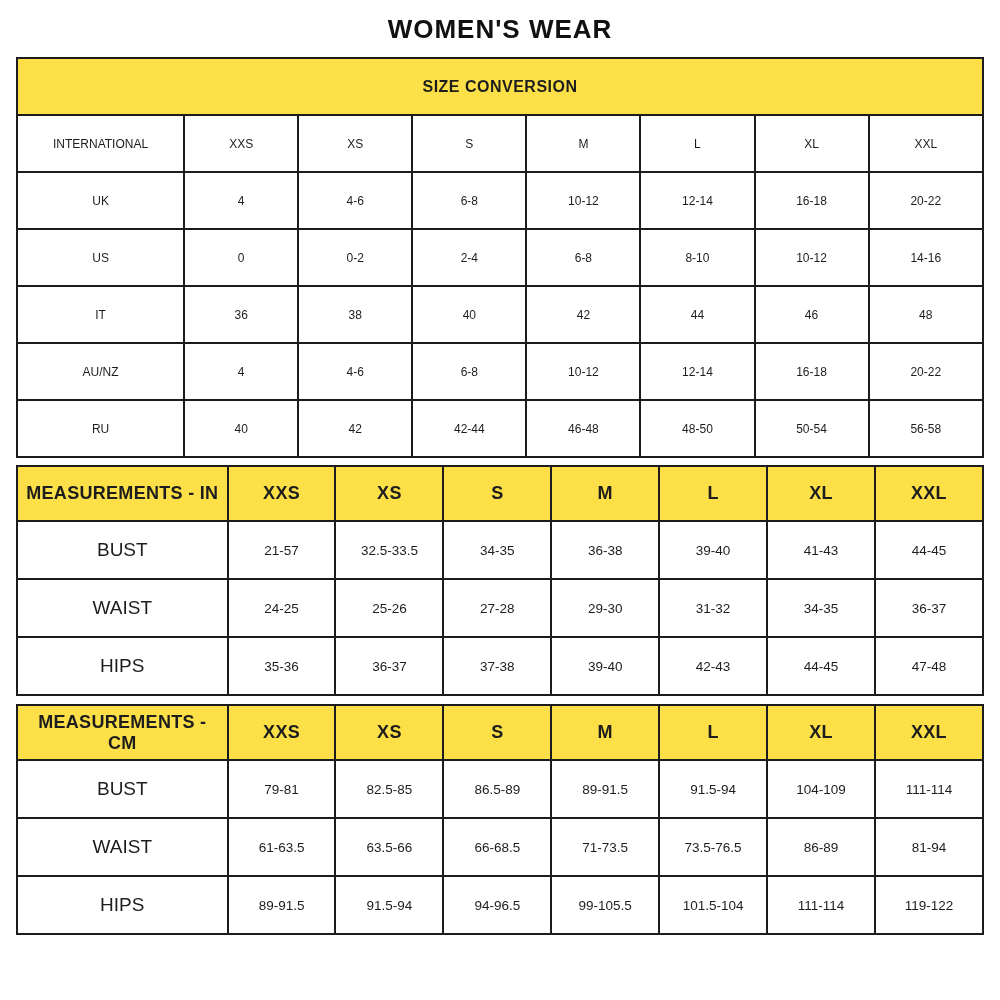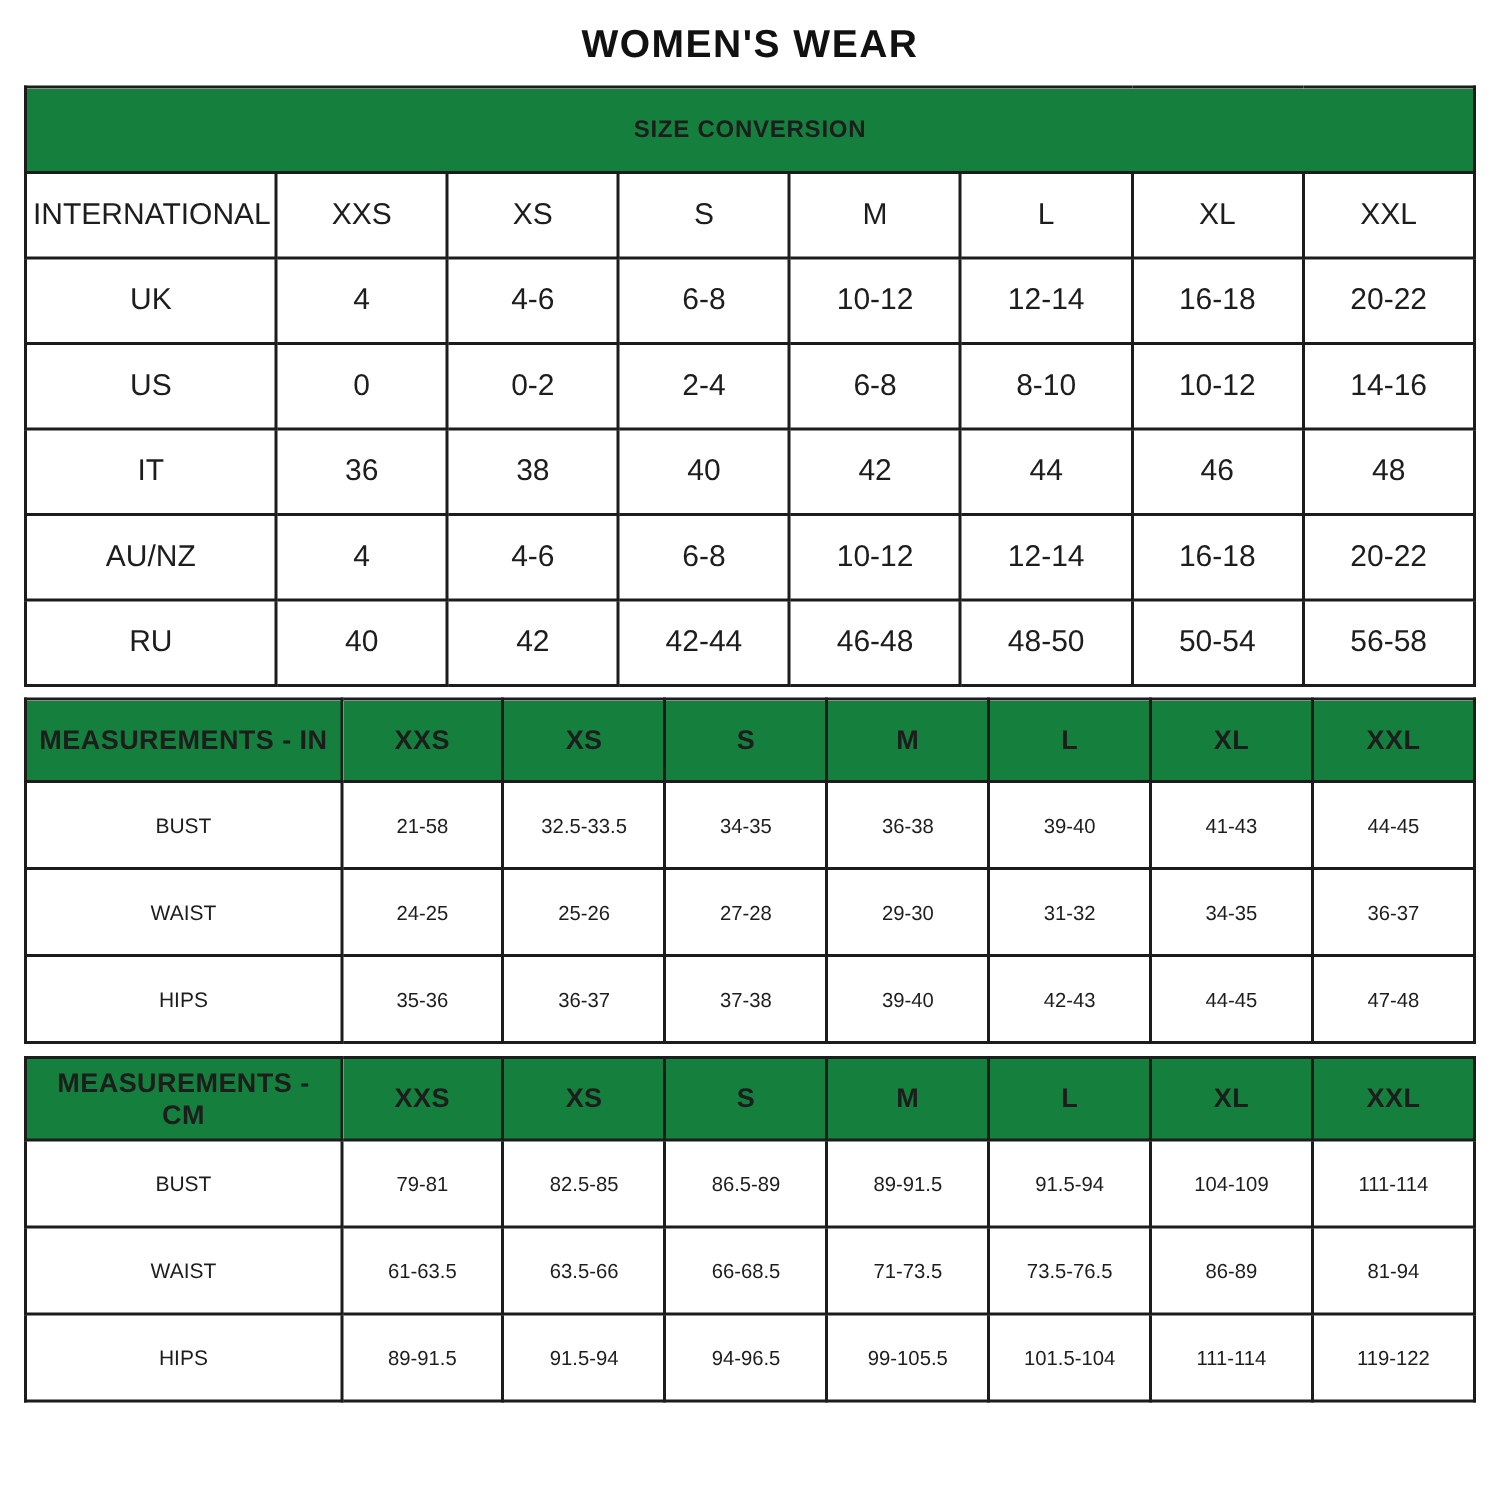--- a/index.html
+++ b/index.html
@@ -33,42 +33,42 @@
     border: 2px solid #1c1c1c;
   }
   th, td {
     text-align: center;
     vertical-align: middle;
     background: #ffffff;
     font-weight: 500;
     padding: 0 4px;
     overflow: hidden;
   }
-  .gray { background: #15803d; }
+  .gray { background: #fde047; }
 
   
   .t-conv .caption-row th {
     height: 54px;
     font-size: 16px;
     font-weight: 700;
     letter-spacing: 0.5px;
   }
   .t-conv tr { height: 57px; }
-  .t-conv th, .t-conv td { font-size: 20px; }
+  .t-conv th, .t-conv td { font-size: 12px; }
   .t-conv .cols th { font-weight: 500; }
 
   
   .t-meas thead tr { height: 55px; }
   .t-meas thead th {
     font-size: 18px;
     font-weight: 700;
     letter-spacing: 0.3px;
   }
   .t-meas tbody tr { height: 58px; }
-  .t-meas td.row-label { font-size: 14px; border-radius: 12px; }
+  .t-meas td.row-label { font-size: 19px; border-radius: 12px; }
   .t-meas td.val { font-size: 13.5px; }
 
   .gap7 { height: 7px; }
   .gap8 { height: 8px; }
 </style>
 </head>
 <body>
 
 <div class="page">
   <h1 class="page-title">WOMEN'S WEAR</h1>
@@ -174,21 +174,21 @@
           <th class="gray">S</th>
           <th class="gray">M</th>
           <th class="gray">L</th>
           <th class="gray">XL</th>
           <th class="gray">XXL</th>
         </tr>
     </thead>
     <tbody>
         <tr>
           <td class="row-label">BUST</td>
-          <td class="val">21-58</td>
+          <td class="val">21-57</td>
           <td class="val">32.5-33.5</td>
           <td class="val">34-35</td>
           <td class="val">36-38</td>
           <td class="val">39-40</td>
           <td class="val">41-43</td>
           <td class="val">44-45</td>
         </tr>
         <tr>
           <td class="row-label">WAIST</td>
           <td class="val">24-25</td>

